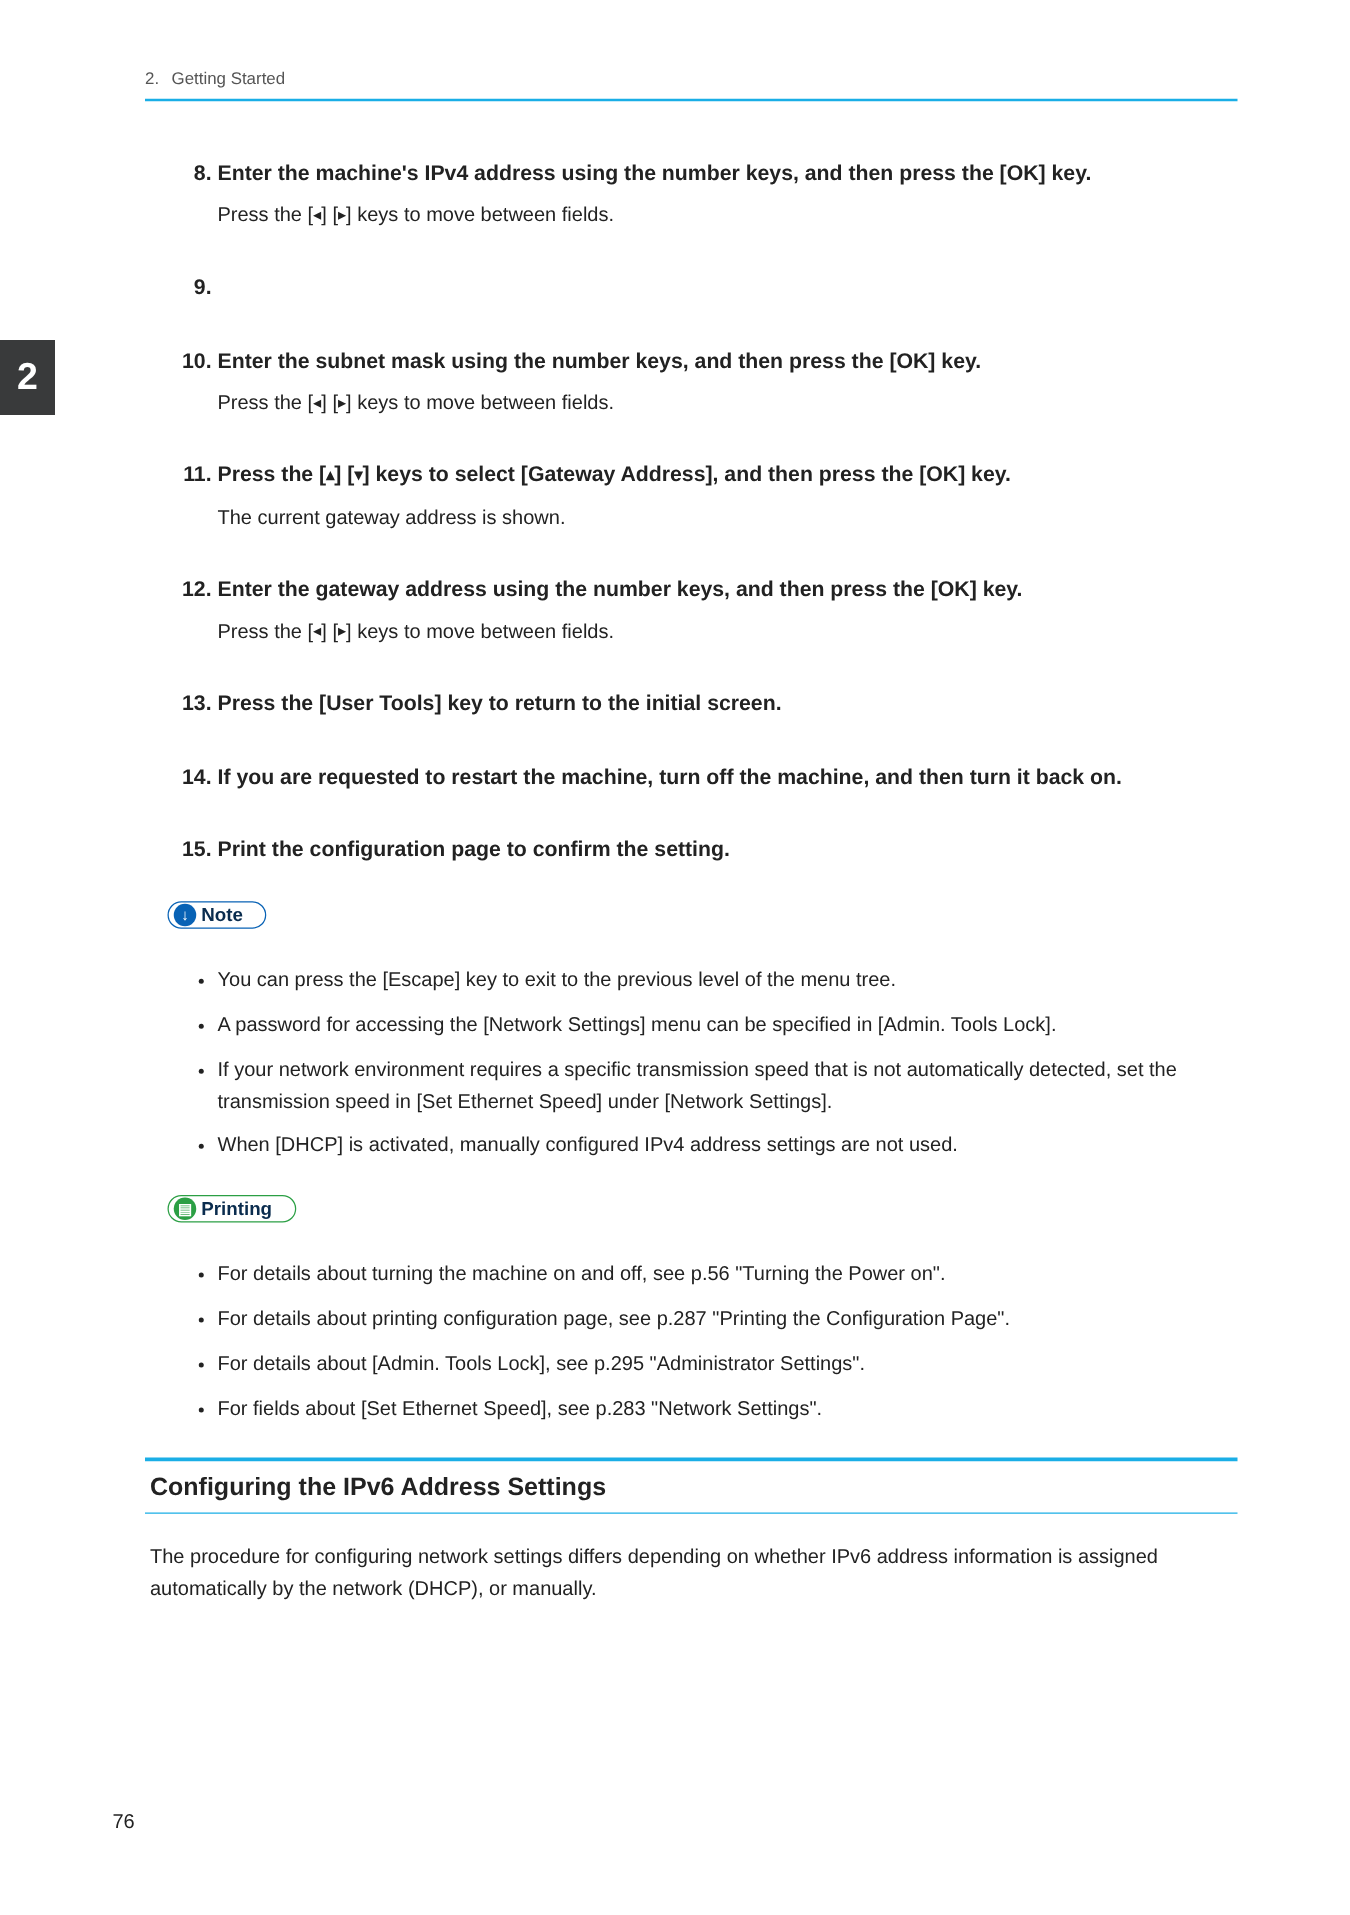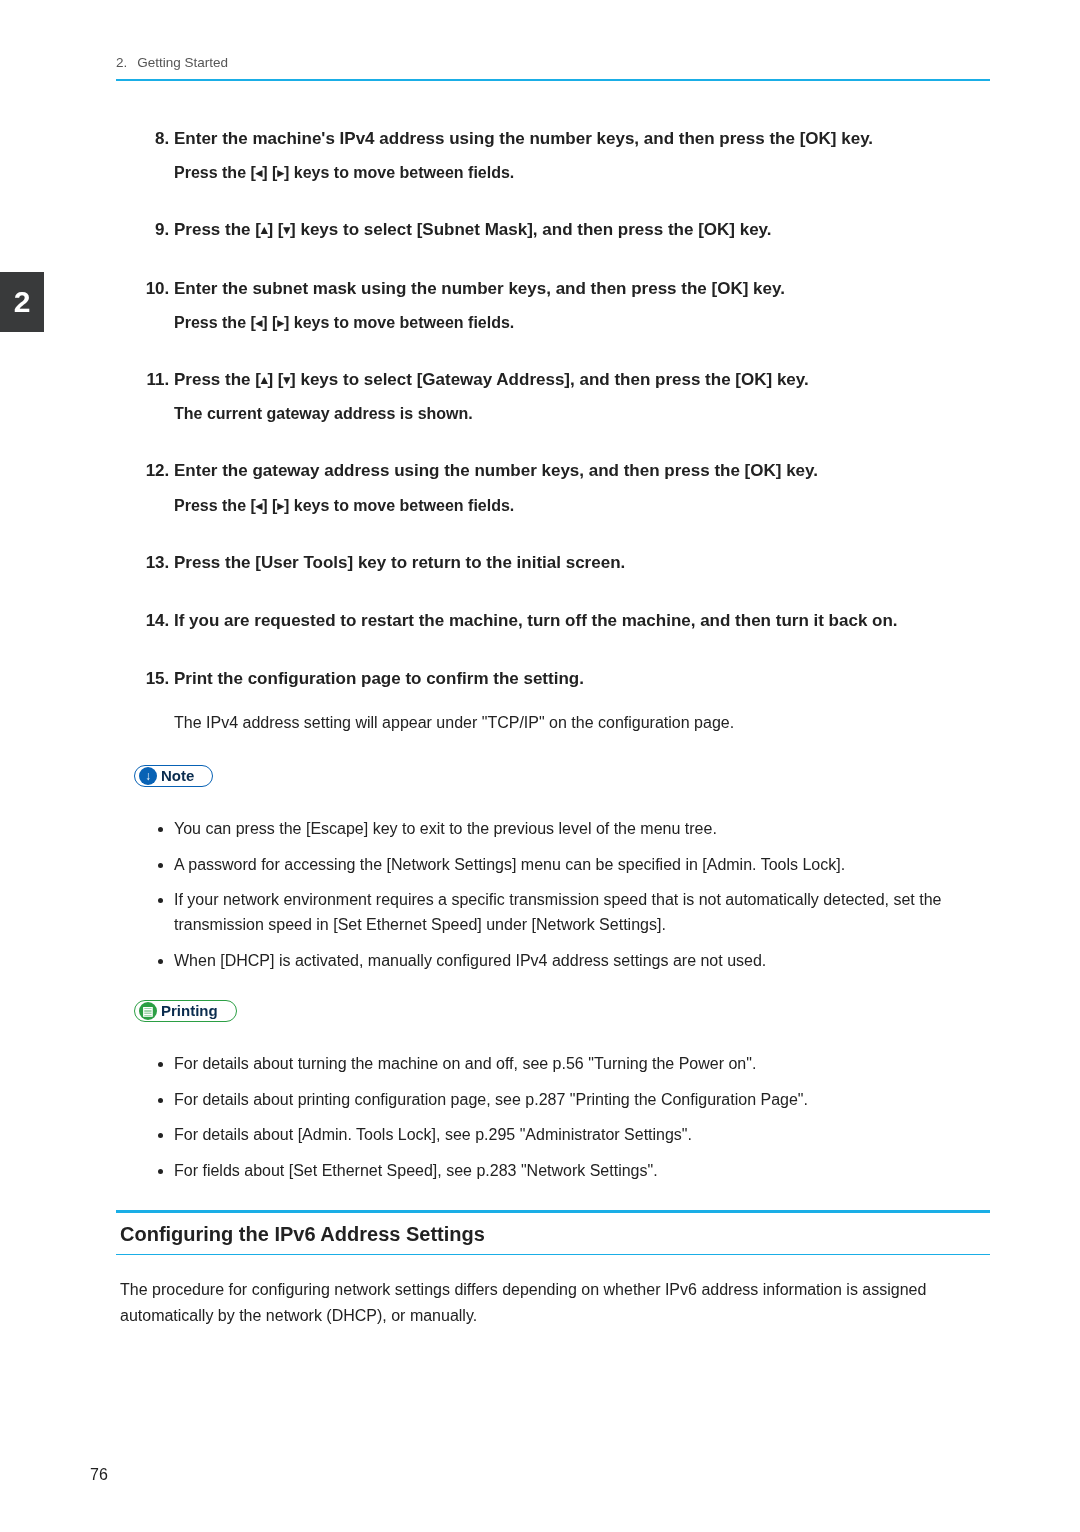--- a/index.html
+++ b/index.html
@@ -52,21 +52,21 @@
   }
   .ol-steps > li::marker {
     font-weight: bold;
     font-size: 17px;
   }
   .step-head {
     font-weight: bold;
     font-size: 17px;
   }
   .step-body {
-    font-weight: bold;
+    font-weight: normal;
     font-size: 16px;
     margin-top: 9px;
     line-height: 1.5;
   }
   .indent-p {
     margin: 12px 0 20px 58px;
     font-size: 16px;
     line-height: 1.5;
   }
   .tri { font-size: 13px; position: relative; top: -1px; }
@@ -110,21 +110,21 @@
   .section-title { font-size: 20px; font-weight: bold; margin: 0 0 8px 4px; }
   .section-rule-bot { border: none; border-top: 1.5px solid #1aaee6; margin: 0 0 22px 0; }
   .section-para {
     font-size: 16px;
     line-height: 1.6;
     margin: 0 4px 4px 4px;
   }
   .page-num {
     position: absolute;
     left: 90px;
-    bottom: 48px;
+    bottom: 65px;
     font-size: 16px;
   }
 </style>
 </head>
 <body>
 
 <div class="page-tab">2</div>
 
 <div class="content">
 
@@ -135,23 +135,20 @@
   <hr class="chapter-rule">
 
   <ol class="ol-steps" start="8">
     <li>
       <div class="step-head">Enter the machine's IPv4 address using the number keys, and then press the [OK] key.</div>
       <div class="step-body">
         <span>Press the [</span><span class="tri">◂</span><span>] [</span><span class="tri">▸</span><span>] keys to move between fields.</span>
       </div>
     </li>
     <li>
-      <div class="step-head">
-        <span>Press the [</span><span class="tri">▴</span><span>] [</span><span class="tri">▾</span><span>] keys to select [Subnet Mask], and then press the [OK] key.</span>
-      </div>
     </li>
     <li>
       <div class="step-head">Enter the subnet mask using the number keys, and then press the [OK] key.</div>
       <div class="step-body">
         <span>Press the [</span><span class="tri">◂</span><span>] [</span><span class="tri">▸</span><span>] keys to move between fields.</span>
       </div>
     </li>
     <li>
       <div class="step-head">
         <span>Press the [</span><span class="tri">▴</span><span>] [</span><span class="tri">▾</span><span>] keys to select [Gateway Address], and then press the [OK] key.</span>
@@ -168,21 +165,20 @@
       <div class="step-head">Press the [User Tools] key to return to the initial screen.</div>
     </li>
     <li>
       <div class="step-head">If you are requested to restart the machine, turn off the machine, and then turn it back on.</div>
     </li>
     <li>
       <div class="step-head">Print the configuration page to confirm the setting.</div>
     </li>
   </ol>
 
-  <p class="indent-p">The IPv4 address setting will appear under "TCP/IP" on the configuration page.</p>
 
   <div class="callout note-call">
     <span class="circ">↓</span>
     <span>Note</span>
   </div>
   <ul class="bullets">
     <li>You can press the [Escape] key to exit to the previous level of the menu tree.</li>
     <li>A password for accessing the [Network Settings] menu can be specified in [Admin. Tools Lock].</li>
     <li>If your network environment requires a specific transmission speed that is not automatically detected, set the transmission speed in [Set Ethernet Speed] under [Network Settings].</li>
     <li>When [DHCP] is activated, manually configured IPv4 address settings are not used.</li>

